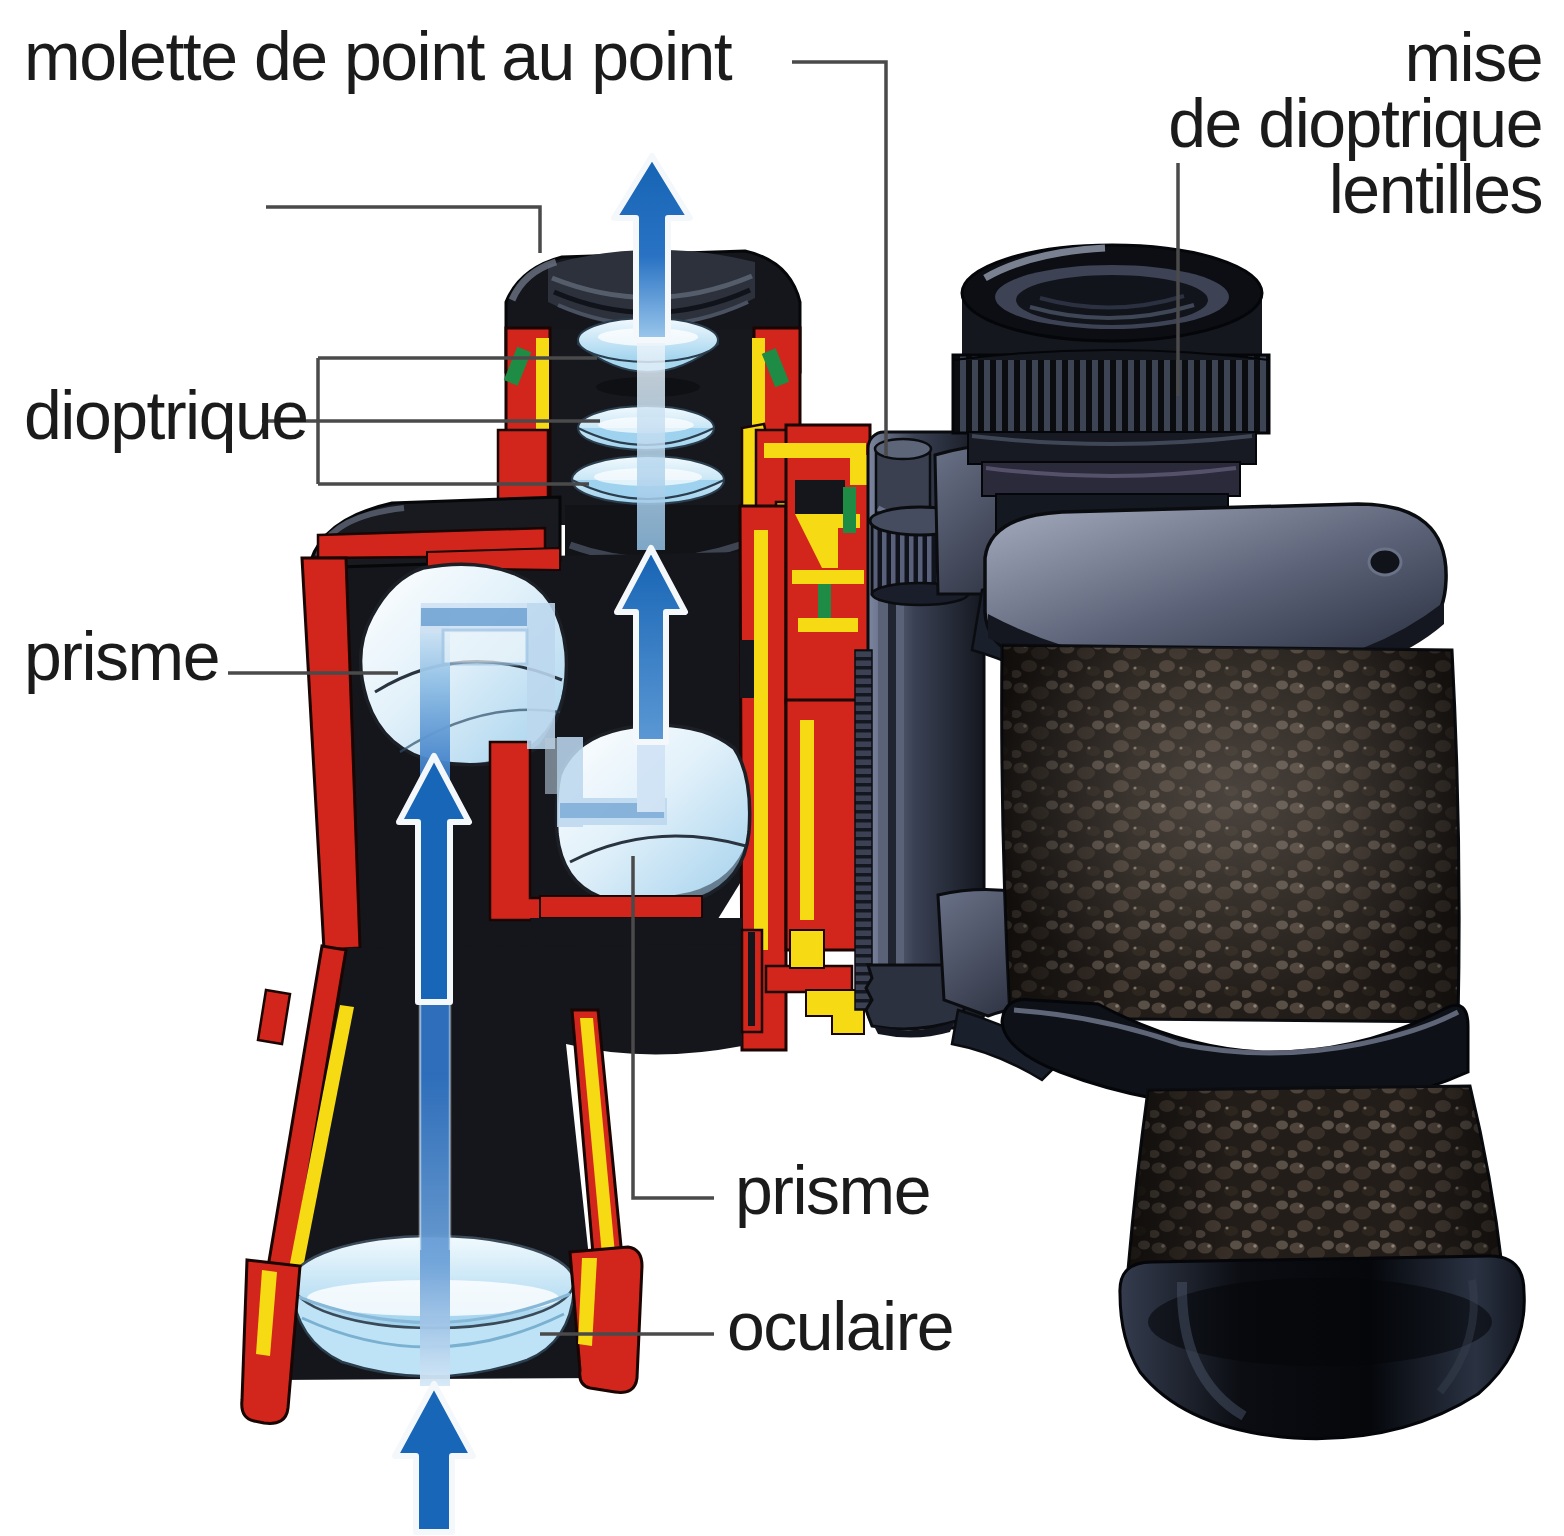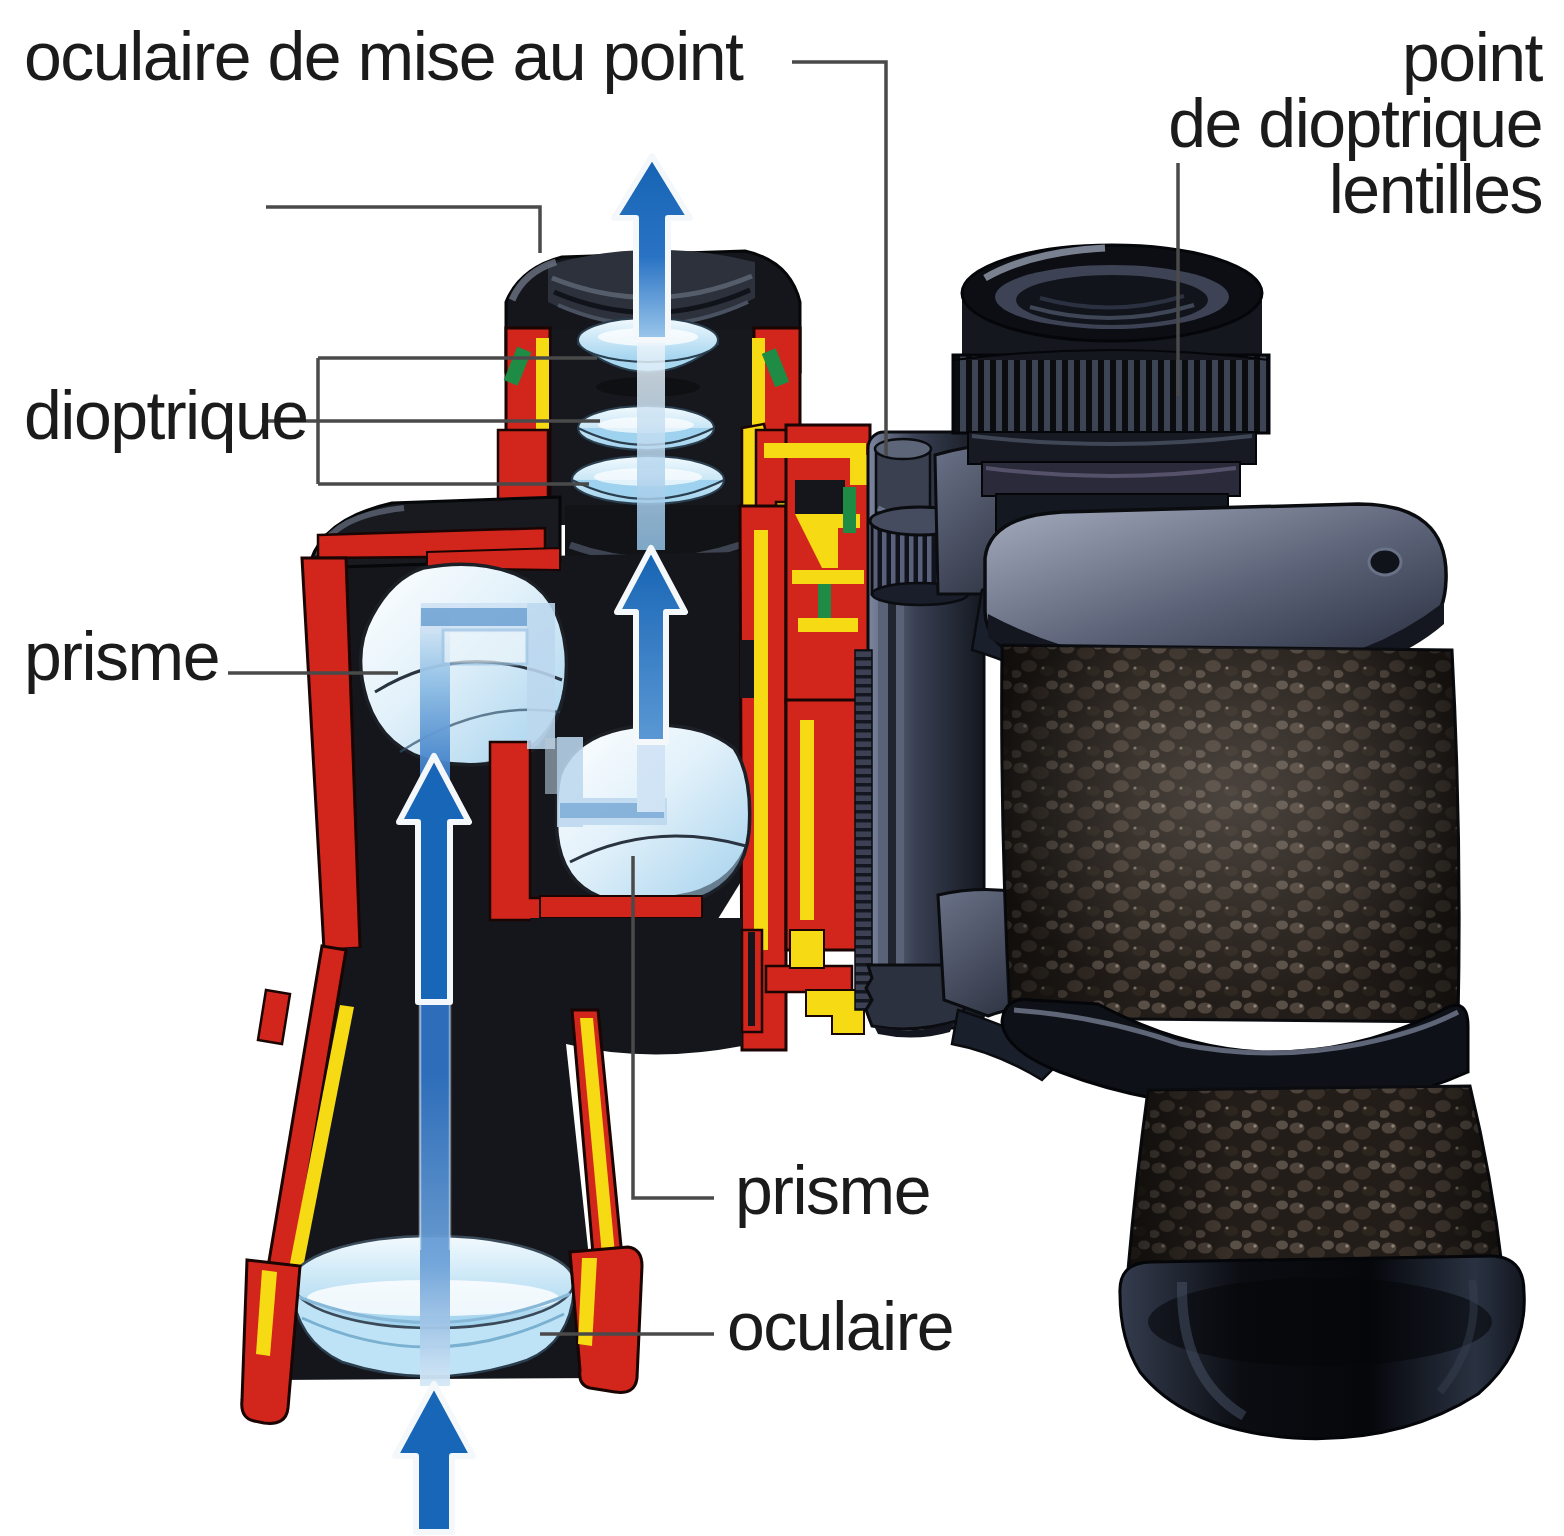--- a/index.html
+++ b/index.html
@@ -333,26 +333,26 @@
   <path d="M318,358 L318,484"></path>
   <path d="M318,358 L597,358"></path>
   <path d="M318,484 L589,484"></path>
   <path d="M228,673 L398,673"></path>
   <path d="M1178,163 L1178,396"></path>
   <path d="M633,856 L633,1198 L714,1198"></path>
   <path d="M540,1334 L714,1334"></path>
 </g>
 </svg>
 
-<div class="lbl" style="left:24px;top:22px">oculaire de mise au point</div>
+<div class="lbl" style="left:24px;top:22px">molette de point au point</div>
 <div class="lbl" style="left:24px;top:381px">dioptrique</div>
 <div class="lbl" style="left:24px;top:622px">prisme</div>
 
 <div class="lbl lbl-right" style="right:22px;top:24px">
-  <div>point</div>
+  <div>mise</div>
   <div>de dioptrique</div>
   <div>lentilles</div>
 </div>
 
 <div class="lbl" style="left:735px;top:1156px">prisme</div>
 <div class="lbl" style="left:727px;top:1292px">oculaire</div>
 
 </div>
 
 </body></html>

